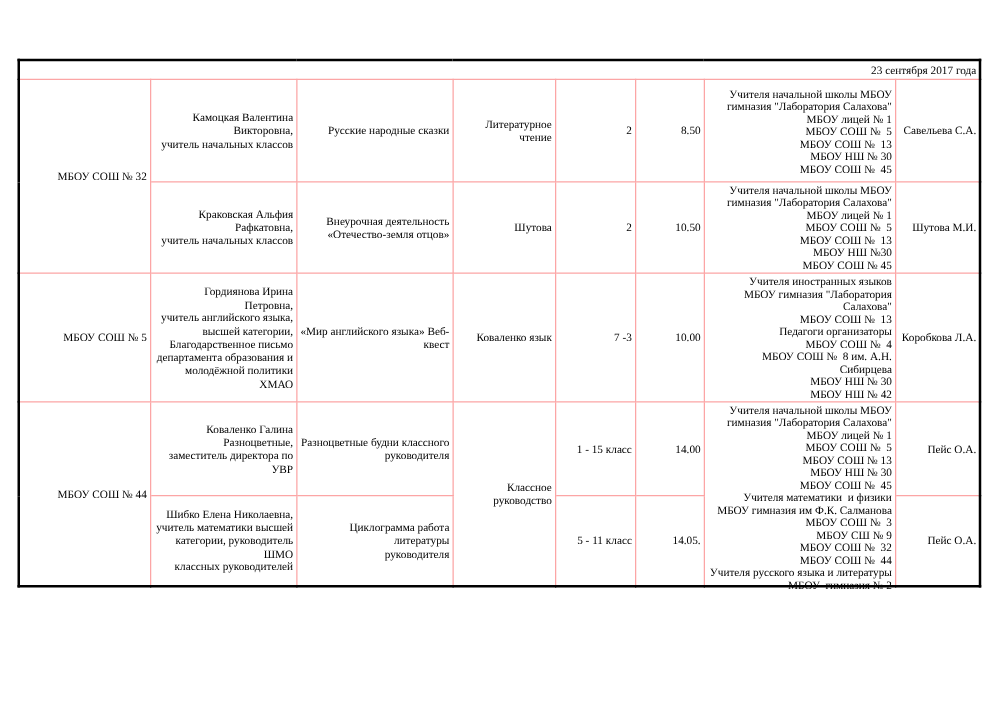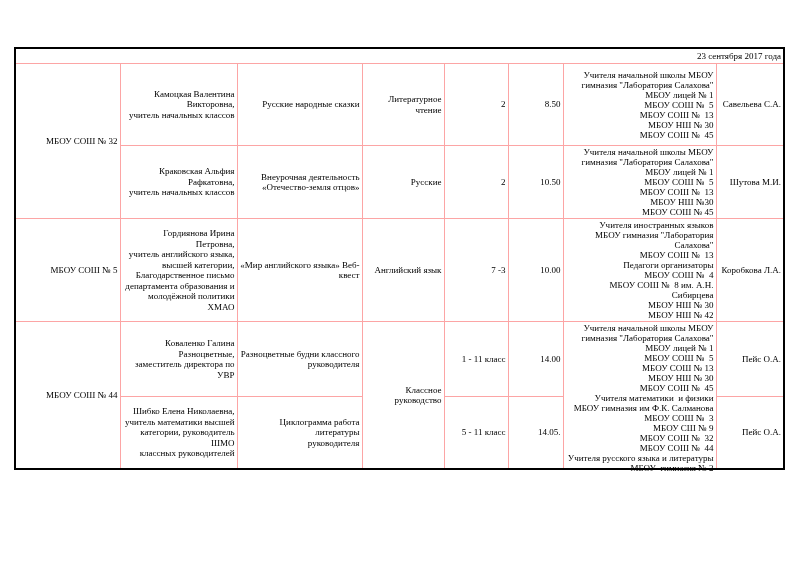--- a/index.html
+++ b/index.html
@@ -89,21 +89,21 @@
 
       <tr class="r2">
         <td>
             <div class="lines">Краковская Альфия Рафкатовна,
 учитель начальных классов</div>
           </td>
         <td>
             <div class="lines">Внеурочная деятельность
 «Отечество-земля отцов»</div>
           </td>
-        <td>Русские</td>
+        <td>Шутова</td>
         <td>2</td>
         <td>10.50</td>
         <td class="aud">
             <div class="lines">Учителя начальной школы МБОУ
 гимназия "Лаборатория Салахова"
 МБОУ лицей № 1
 МБОУ СОШ №  5
 МБОУ СОШ №  13
 МБОУ НШ №30
 МБОУ СОШ № 45</div>
@@ -117,21 +117,21 @@
             <div class="lines">Гордиянова Ирина Петровна,
 учитель английского языка,
 высшей категории,
 Благодарственное письмо
 департамента образования и
 молодёжной политики ХМАО</div>
           </td>
         <td>
             <div class="lines">«Мир английского языка» Веб-квест</div>
           </td>
-        <td>Английский язык</td>
+        <td>Коваленко язык</td>
         <td>7 -3</td>
         <td>10.00</td>
         <td class="aud">
             <div class="lines">Учителя иностранных языков
 МБОУ гимназия "Лаборатория Салахова"
 МБОУ СОШ №  13
 Педагоги организаторы
  МБОУ СОШ №  4
  МБОУ СОШ №  8 им. А.Н. Сибирцева
 МБОУ НШ № 30
@@ -144,21 +144,21 @@
         <td rowspan="2">МБОУ СОШ № 44</td>
         <td>
             <div class="lines">Коваленко Галина Разноцветные,
 заместитель директора по УВР</div>
           </td>
         <td>
             <div class="lines">Разноцветные будни классного
 руководителя</div>
           </td>
         <td rowspan="2">Классное руководство</td>
-        <td>1 - 11 класс</td>
+        <td>1 - 15 класс</td>
         <td>14.00</td>
         <td class="aud" rowspan="2">
           <div class="clip">
               <div class="lines">Учителя начальной школы МБОУ
 гимназия "Лаборатория Салахова"
 МБОУ лицей № 1
 МБОУ СОШ №  5
 МБОУ СОШ № 13
 МБОУ НШ № 30
   МБОУ СОШ №  45

